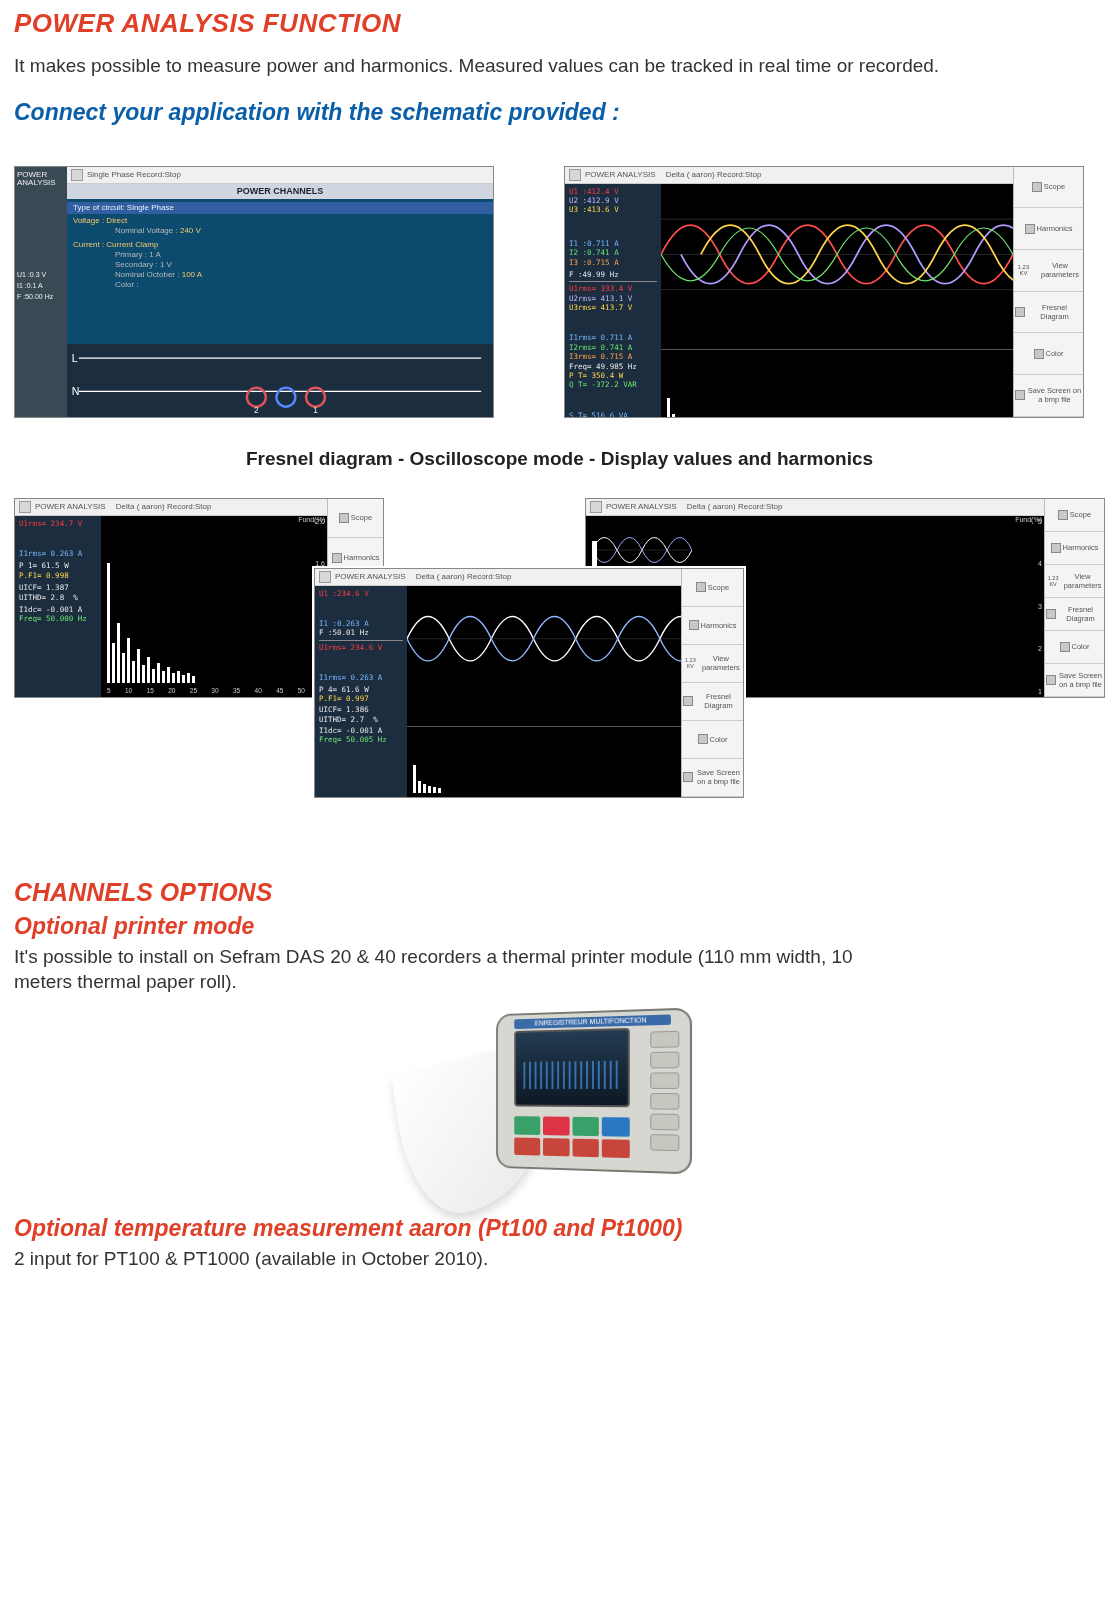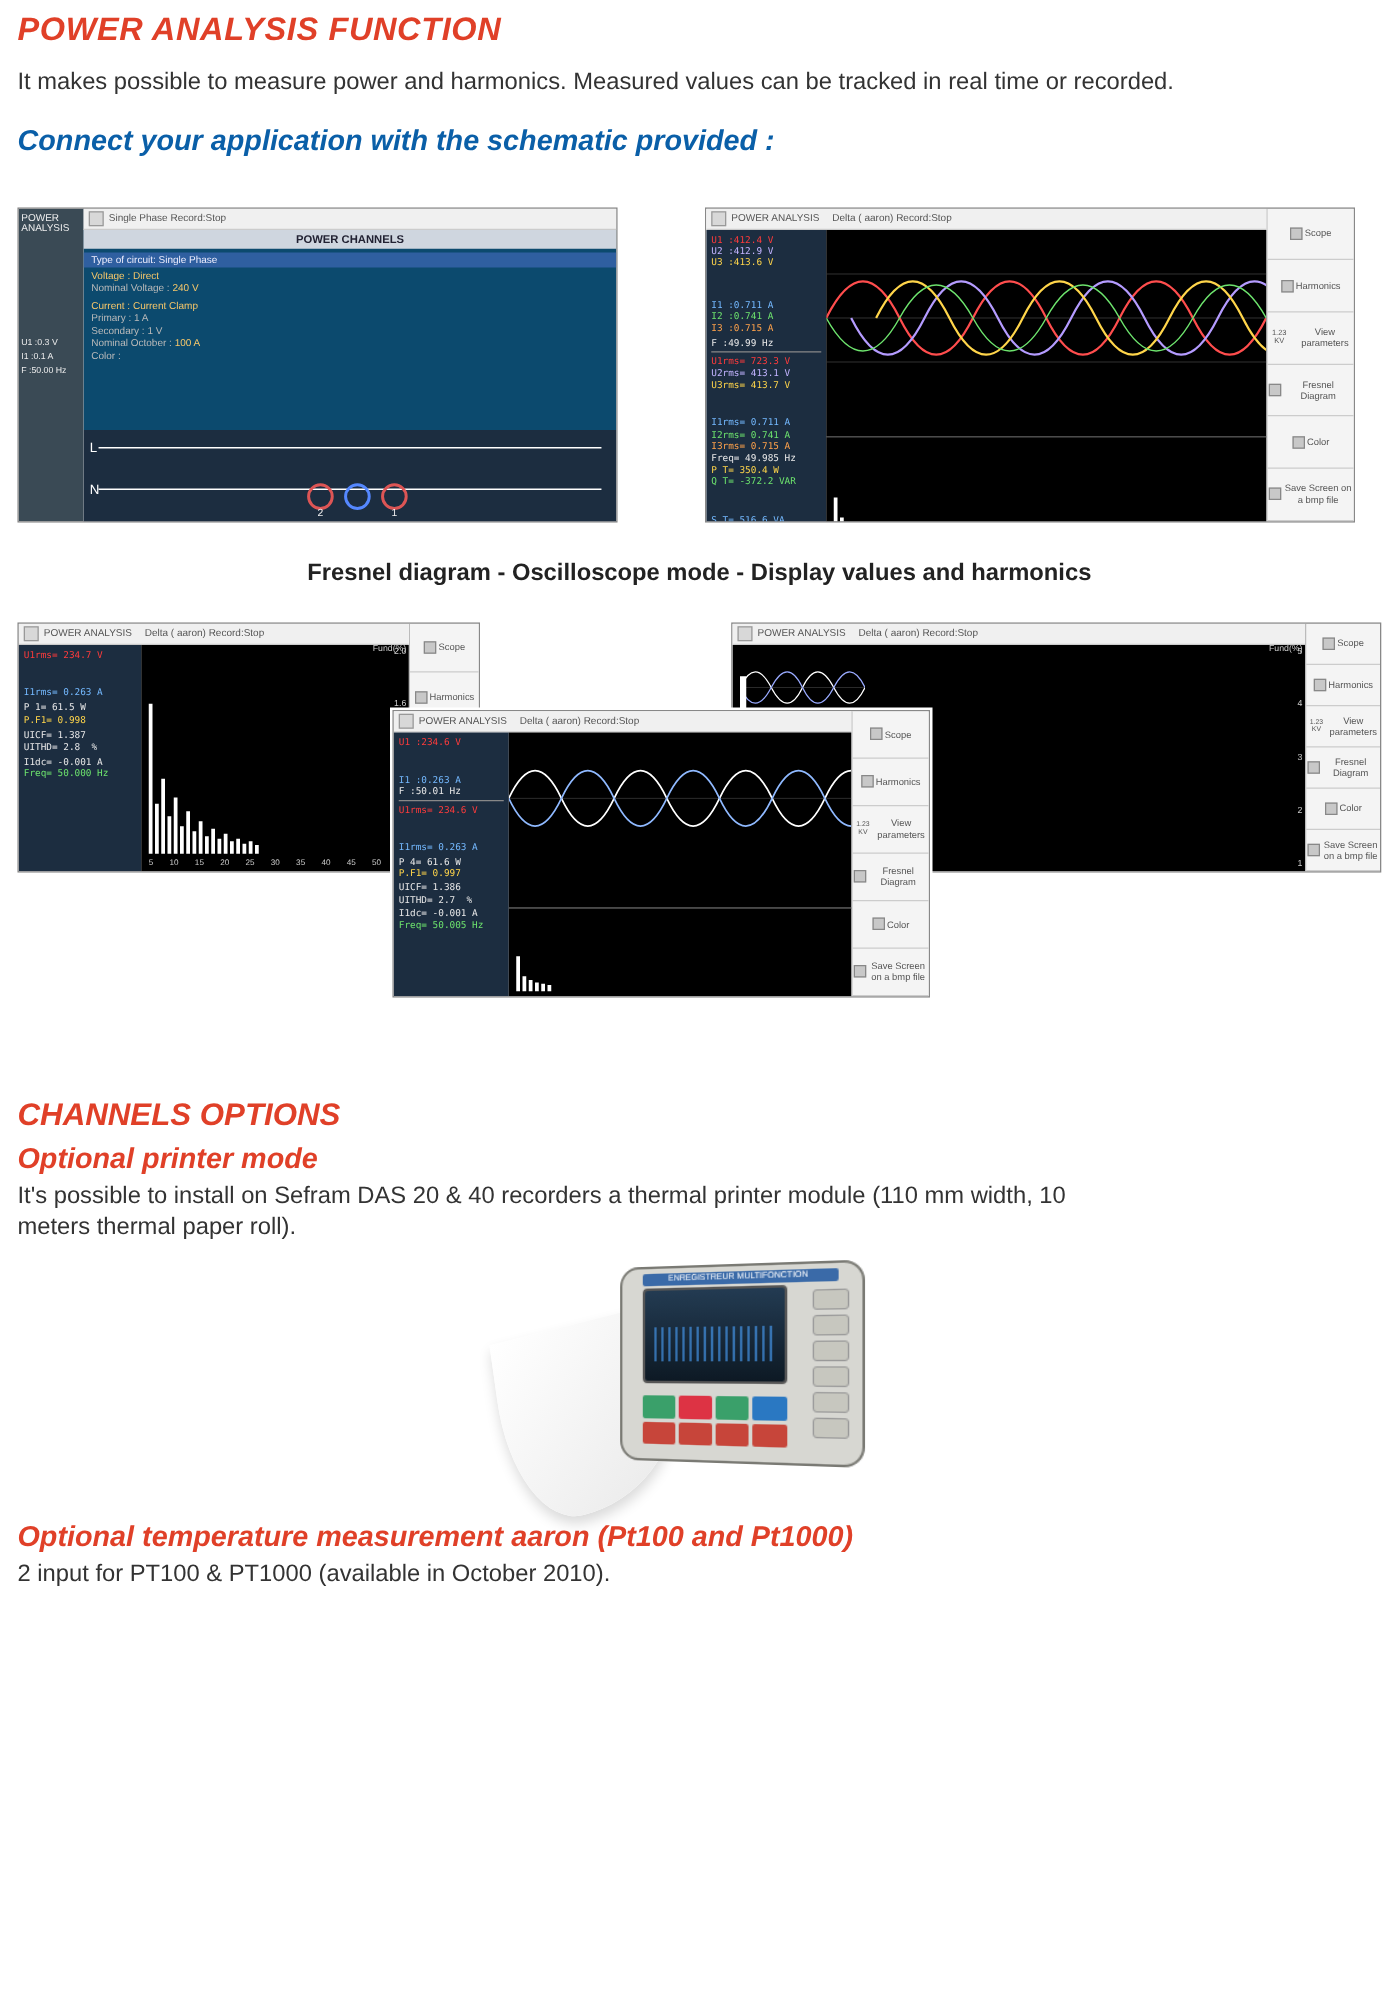--- a/index.html
+++ b/index.html
@@ -67,21 +67,21 @@
     line-height:1.25;
   }
   .panel-blue .hdr {
     background:#cfd6df; color:#223; text-align:center; font-weight:700;
     font-size:9px; padding:2px 0; margin:-4px -6px 3px -6px;
   }
   .panel-blue .row-strip {
     background:#2f5fa0; margin:-0px -6px 2px -6px; padding:1px 6px;
   }
   .panel-blue .gold { color:#f6c76a; }
-  .panel-blue .gray { color:#b9b9b9; }
+  .panel-blue .gray { color:#b9b9b9;margin-left:42px; }
   .wave-area {
     background:#000; position:relative; overflow:hidden;
   }
   .wave-area svg { position:absolute; inset:0; }
   .meas-side {
     width:96px; background:#1c2d40; color:#e8e8e8; font-size:7.5px;
     padding:3px 4px; line-height:1.25; font-family: monospace;
   }
   .meas-side div { white-space:pre; }
   .sep-line { border-top:1px solid #888; margin:2px 0 2px 0; }
@@ -212,21 +212,21 @@
           <div class="c-red">U1 :412.4 V</div>
           <div class="c-lav">U2 :412.9 V</div>
           <div class="c-yel">U3 :413.6 V</div>
           <div style="height:3px"></div>
           <div class="c-azr">I1 :0.711 A</div>
           <div class="c-grn">I2 :0.741 A</div>
           <div class="c-org">I3 :0.715 A</div>
           <div style="height:3px"></div>
           <div>F :49.99 Hz</div>
           <div class="sep-line"></div>
-          <div class="c-red">U1rms= 723.3 V</div>
+          <div class="c-red">U1rms= 333.4 V</div>
           <div class="c-lav">U2rms= 413.1 V</div>
           <div class="c-yel">U3rms= 413.7 V</div>
           <div class="c-azr">I1rms= 0.711 A</div>
           <div class="c-grn">I2rms= 0.741 A</div>
           <div class="c-org">I3rms= 0.715 A</div>
           <div>Freq= 49.985 Hz</div>
           <div class="c-yel">P T= 350.4 W</div>
           <div class="c-grn">Q T= -372.2 VAR</div>
           <div class="c-azr">S T= 516.6 VA</div>
           <div class="c-pnk">P.F.T= 0.684</div>
@@ -291,21 +291,21 @@
 <div class="modes-line">Fresnel diagram    -    Oscilloscope mode   -   Display values and harmonics</div>
 
 <div class="triple-row">
 
   <div class="screenshot" style="left:0;top:0;width:370px;height:200px">
     <div class="main" style="display:flex;flex-direction:column">
       <div class="title-strip"><span class="icon-sq"></span>
         <span>POWER ANALYSIS</span>&nbsp;
         <span>Delta ( aaron) Record:Stop</span></div>
       <div style="flex:1;display:flex">
-        <div class="meas-side" style="width:98px">
+        <div class="meas-side" style="width:86px">
           <div class="c-red">U1rms= 234.7 V</div>
           <div class="c-azr">I1rms= 0.263 A</div>
           <div style="height:3px"></div>
           <div>P 1= 61.5 W</div>
           <div class="c-yel">P.F1= 0.998</div>
           <div style="height:3px"></div>
           <div>UICF= 1.387</div>
           <div>UITHD= 2.8  %</div>
           <div style="height:3px"></div>
           <div>I1dc= -0.001 A</div>

